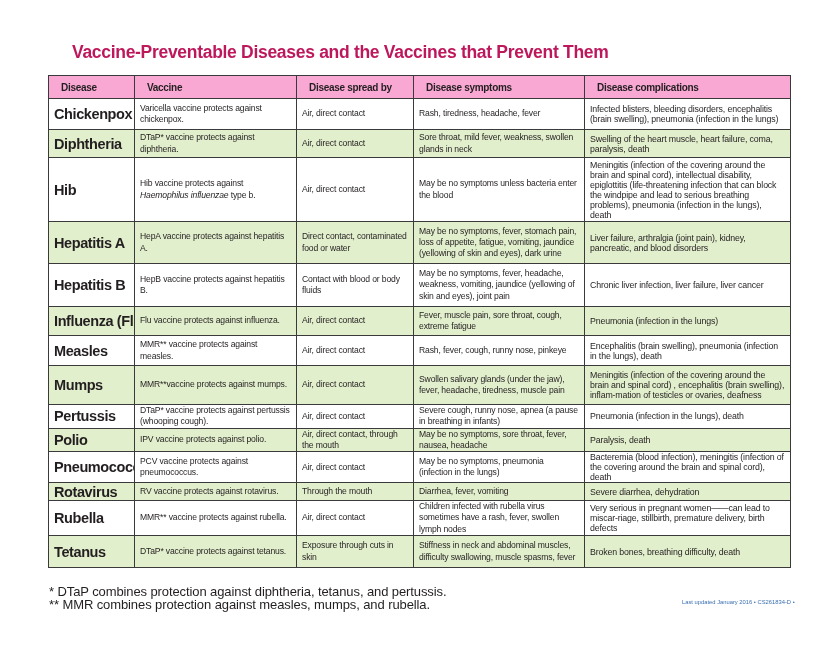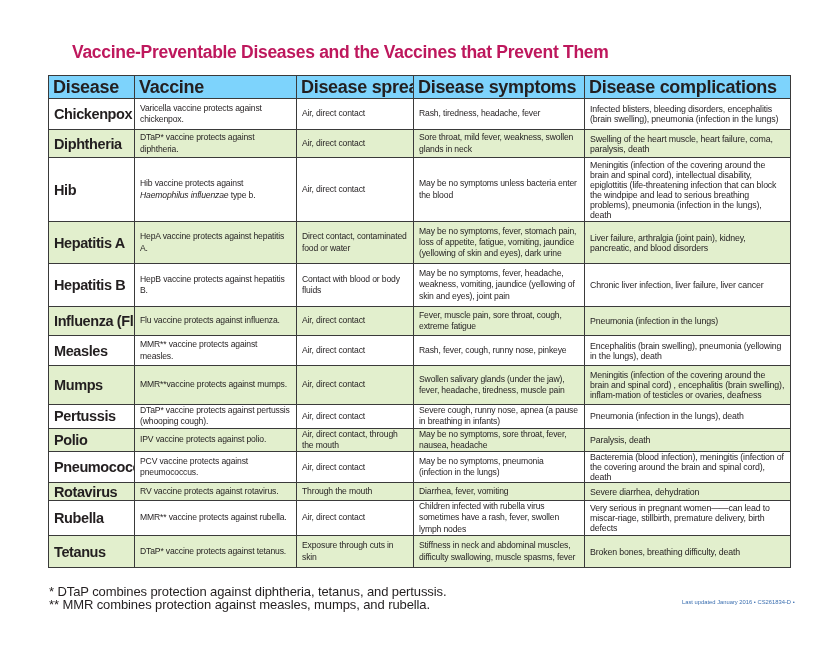--- a/index.html
+++ b/index.html
@@ -15,22 +15,22 @@
   }
   table.vax {
     position:absolute; left:48px; top:75px; width:742px;
     border-collapse:collapse; table-layout:fixed;
   }
   table.vax td, table.vax th {
     border:1.3px solid #3a3a3a; padding:0 5px; vertical-align:middle;
     text-align:left; overflow:hidden;
   }
   table.vax th {
-    background:#7dd3fc; font-weight:bold; font-size:18px; height:22px;
-    letter-spacing:-0.3px; white-space:nowrap; padding:0 4px;
+    background:#f9a8d4; font-weight:bold; font-size:10px; height:22px;
+    letter-spacing:-0.3px; white-space:nowrap; padding:0 12px;
   }
   .r-white td { background:#ffffff;margin-left:8px; }
   .r-green td { background:#e2efcd; }
   td.d-name { font-weight:bold; font-size:14.5px; letter-spacing:-0.4px; white-space:nowrap; padding-left:5px; }
   td.cell { font-size:8.6px; line-height:11.3px; letter-spacing:-0.15px; }
   td.cell.comp { font-size:8.8px; line-height:10px; }
   .fn {
     position:absolute; left:49px; font-size:13px; color:#231f20; letter-spacing:-0.1px; white-space:nowrap;
   }
   .updated {
@@ -101,21 +101,21 @@
       <td class="cell">Flu vaccine protects against influenza.</td>
       <td class="cell">Air, direct contact</td>
       <td class="cell">Fever, muscle pain, sore throat, cough, extreme fatigue</td>
       <td class="cell comp">Pneumonia (infection in the lungs)</td>
     </tr>
     <tr class="r-white" style="height:30px">
       <td class="d-name">Measles</td>
       <td class="cell">MMR** vaccine protects against measles.</td>
       <td class="cell">Air, direct contact</td>
       <td class="cell">Rash, fever, cough, runny nose, pinkeye</td>
-      <td class="cell comp">Encephalitis (brain swelling), pneumonia (yellowing in the lungs), death</td>
+      <td class="cell comp">Encephalitis (brain swelling), pneumonia (infection in the lungs), death</td>
     </tr>
     <tr class="r-green" style="height:39px">
       <td class="d-name">Mumps</td>
       <td class="cell">MMR**vaccine protects against mumps.</td>
       <td class="cell">Air, direct contact</td>
       <td class="cell">Swollen salivary glands (under the jaw), fever, headache, tiredness, muscle pain</td>
       <td class="cell comp">Meningitis (infection of the covering around the brain and spinal cord) , encephalitis (brain swelling), inflam-mation of testicles or ovaries, deafness</td>
     </tr>
     <tr class="r-white" style="height:21px">
       <td class="d-name">Pertussis</td>

